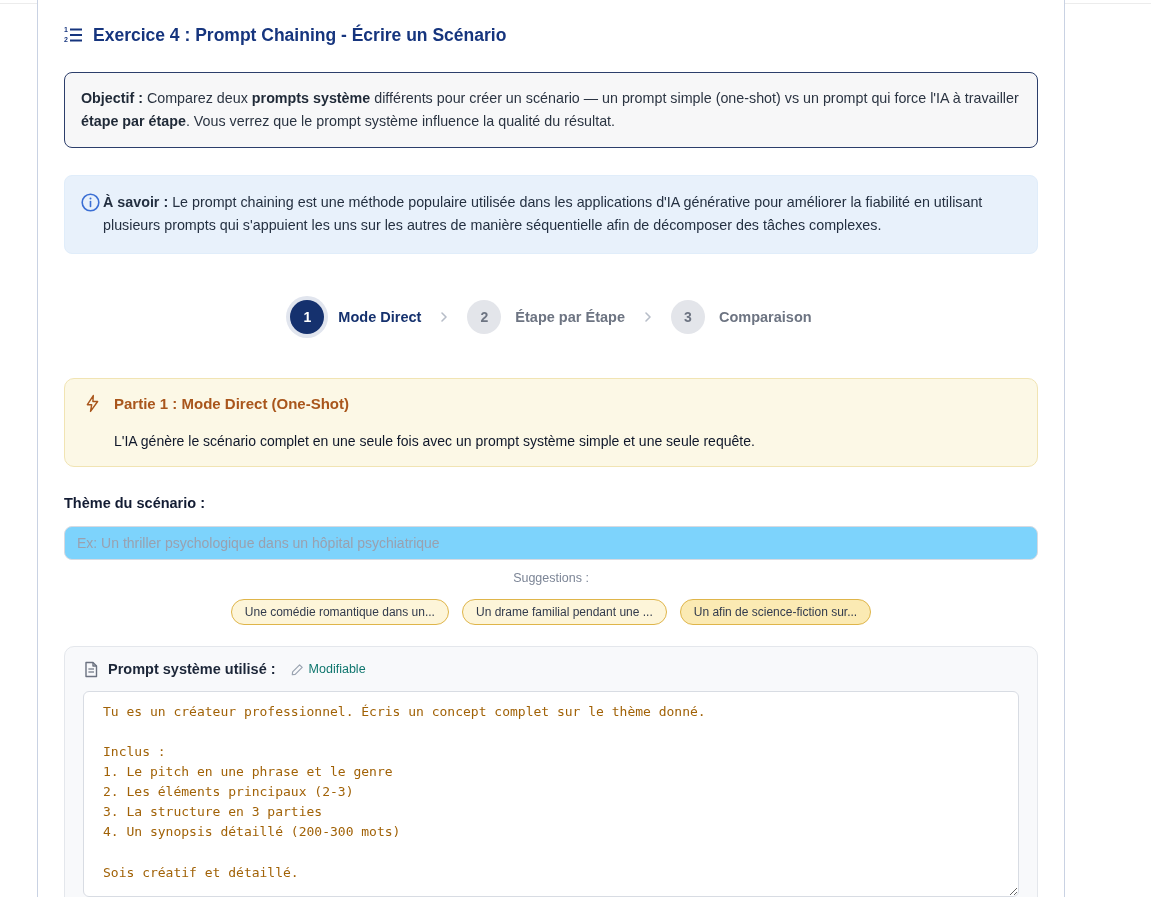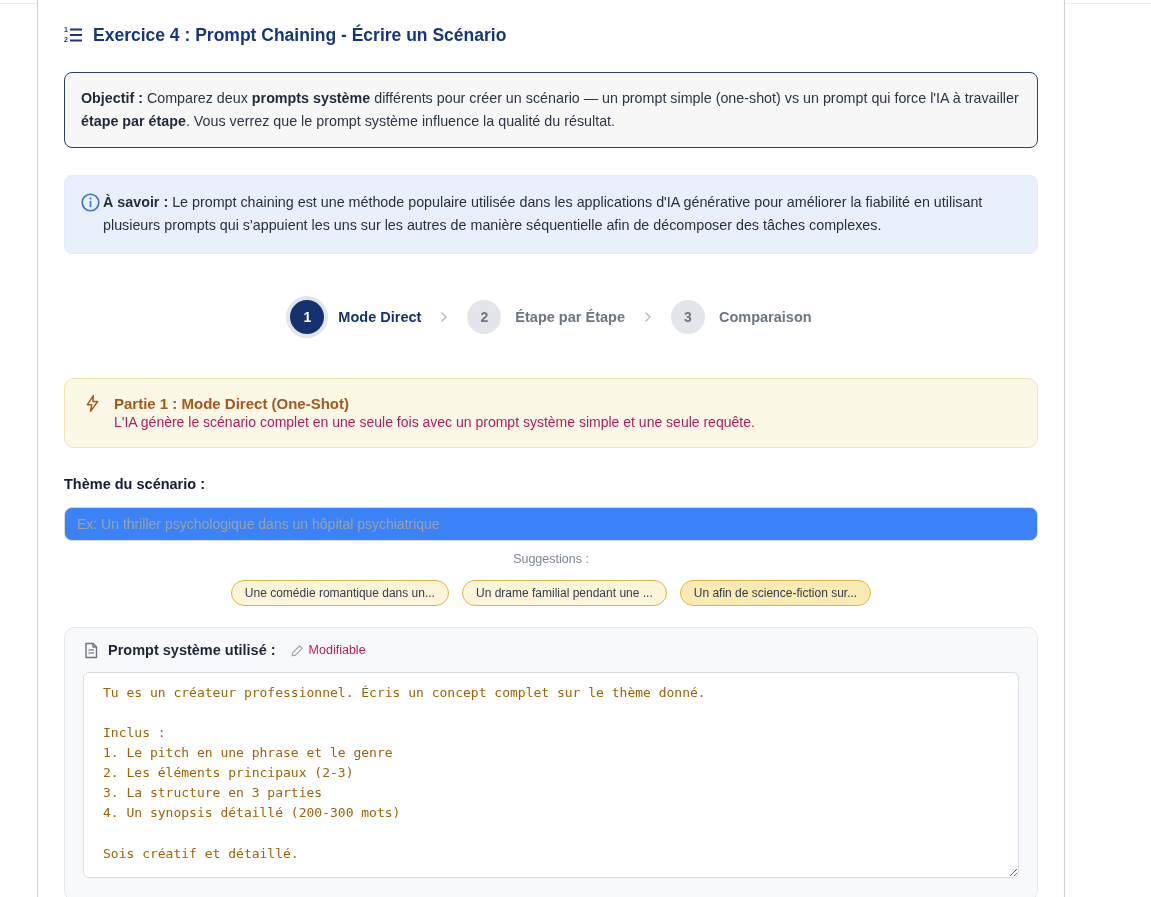--- a/index.html
+++ b/index.html
@@ -76,29 +76,29 @@
     margin-top: 44px;
     background: #fcf8e6;
     border: 1px solid #f1e4b3;
     border-radius: 10px;
     padding: 15px 18px 17px;
   }
   .part-header {
     display: flex; align-items: center; gap: 12px;
     color: #a9561c; font-weight: bold; font-size: 15px;
   }
-  .part-desc { margin-top: 1px; margin-left: 31px; color: #be185d; font-size: 14px; }
+  .part-desc { margin-top: 20px; margin-left: 31px; color: #0f172a; font-size: 14px; }
   
   .theme-label { margin-top: 28px; font-weight: 700; font-size: 14.5px; color: #131c33; }
   .theme-input {
     margin-top: 15px; width: 100%; height: 34px;
     border: 1px solid #d7dae1; border-radius: 8px;
     padding: 0 12px; font-size: 14px; color: #333;
     font-family: "Liberation Sans", sans-serif;
-    outline: none; background: #3b82f6;
+    outline: none; background: #7dd3fc;
   }
   .theme-input::placeholder { color: #99a1b0; }
   
   .suggestions-row { margin-top: 11px; display: flex; align-items: center; gap: 14px; flex-direction: column; }
   .suggestions-label { font-size: 12.5px; color: #7c8596; flex: 0 0 auto; }
   .chips { display: flex; gap: 13px; }
   .chip {
     padding: 5px 13px; border-radius: 15px;
     border: 1px solid #dfb54a; background: #fdf5d9;
     font-size: 12px; color: #323b4d; cursor: pointer; white-space: nowrap;
@@ -107,21 +107,21 @@
   .chip.alt { background: #fbeab3; }
   
   .prompt-card {
     margin-top: 21px;
     border: 1px solid #e4e7ec; border-radius: 10px;
     background: #f8f9fb;
     padding: 14px 18px 18px;
   }
   .card-header { display: flex; align-items: center; gap: 9px; }
   .card-title { font-weight: bold; font-size: 14.5px; color: #1c2638; }
-  .editable-tag { display: flex; align-items: center; gap: 5px; color: #be185d; font-size: 12.5px; margin-left: 6px; }
+  .editable-tag { display: flex; align-items: center; gap: 5px; color: #0f766e; font-size: 12.5px; margin-left: 6px; }
   .prompt-textarea {
     margin-top: 13px; width: 100%; height: 206px;
     resize: vertical;
     font-family: "DejaVu Sans Mono", monospace;
     font-size: 13px; line-height: 1.55; color: #a16207;
     border: 1px solid #d8dce3; border-radius: 6px;
     padding: 10px 19px; background: #ffffff;
     outline: none;
   }
   

